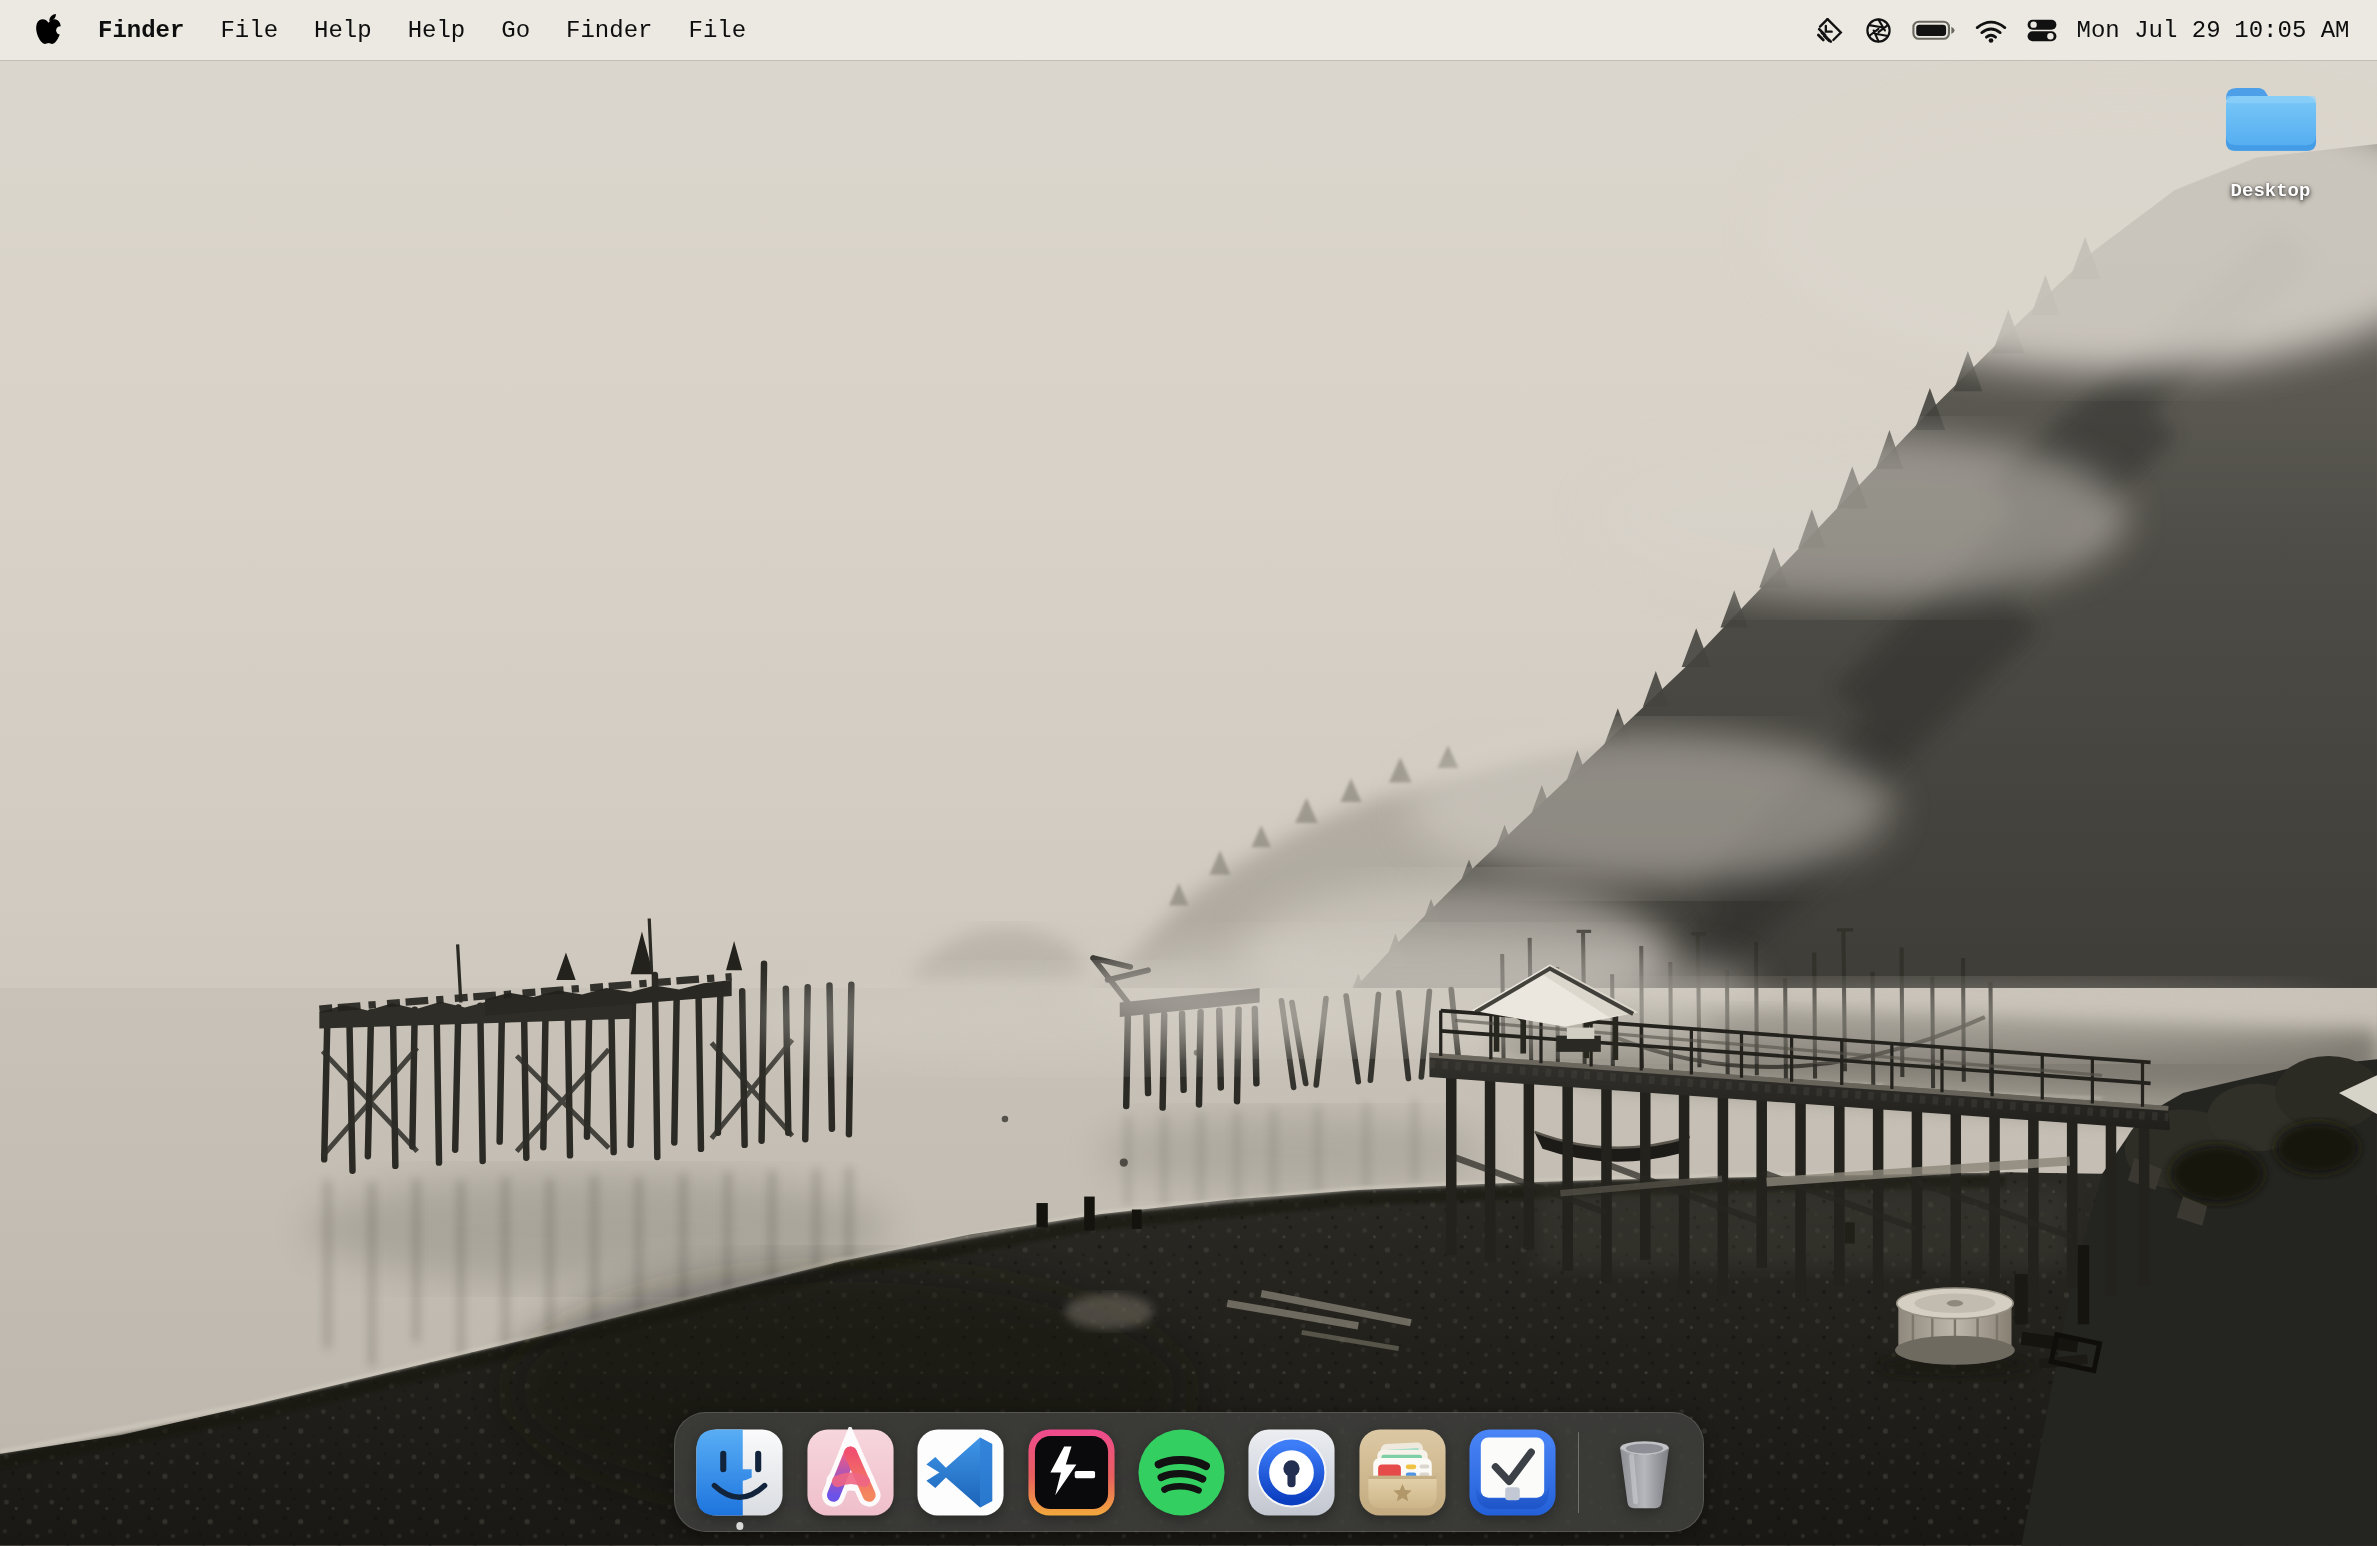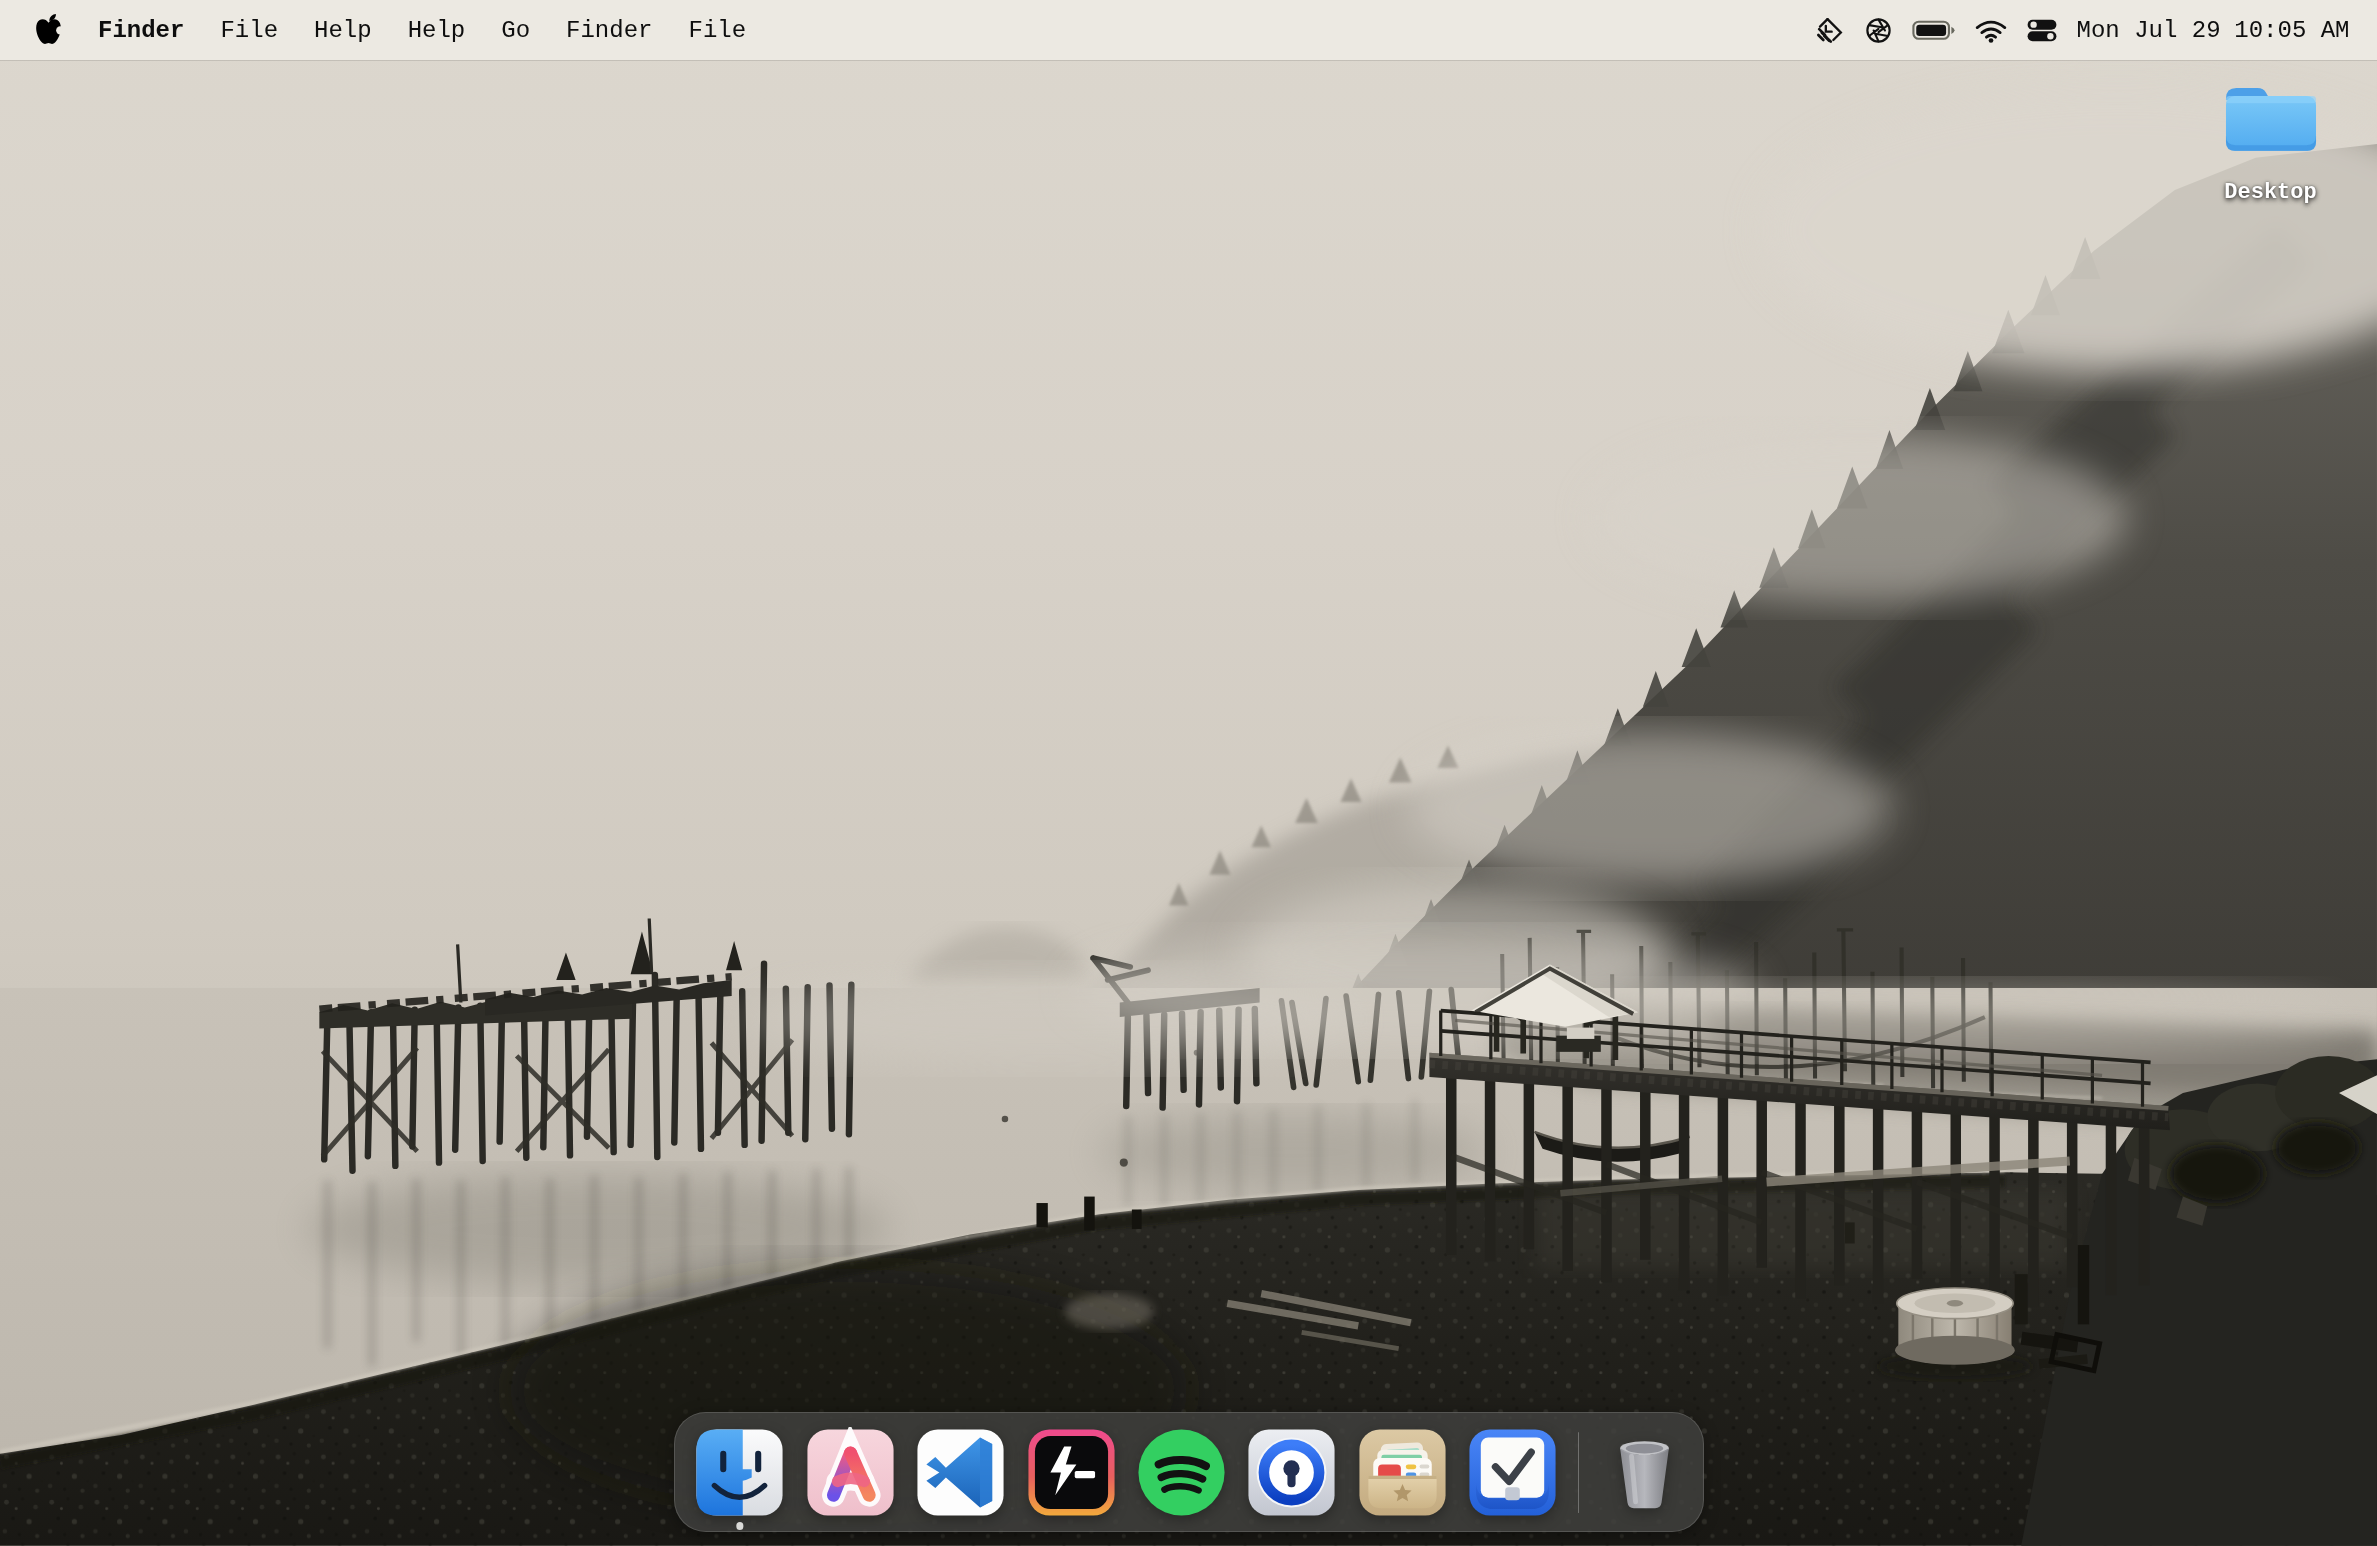--- a/index.html
+++ b/index.html
@@ -14,21 +14,21 @@
   .mb-left{display:flex;align-items:center;gap:36px;}
   .mb-apple{display:flex;align-items:center;}
   .mb-item{white-space:nowrap;cursor:default;}
   .mb-item.bold{font-weight:700;}
   .mb-right{display:flex;align-items:center;gap:19px;}
   .st-icon{display:flex;align-items:center;}
   .clock{display:flex;gap:13.7px;font-size:24px;font-weight:500;white-space:nowrap;}
   
   .desktop-icon{position:absolute;left:2201px;top:76px;width:139px;z-index:10;
                 display:flex;flex-direction:column;align-items:center;cursor:default;}
-  .desktop-icon .dlabel{margin-top:24px;font-size:22px;font-weight:700;color:#fff;
+  .desktop-icon .dlabel{margin-top:24px;font-size:19px;font-weight:700;color:#fff;
       text-shadow:0 1.6px 4.9px rgba(0,0,0,.8),0 0 2.4px rgba(0,0,0,.45);line-height:1;}
   
   .dock{position:absolute;left:674px;top:1412px;width:1030px;height:120px;
         background:rgba(64,64,62,.84);border:1.2px solid rgba(255,255,255,.14);
         border-radius:32px;display:flex;align-items:center;padding:0 19.4px;gap:19.4px;
         box-sizing:border-box;z-index:20;box-shadow:0 3.2px 14.6px rgba(0,0,0,.35);}
   .dock-item{width:91px;height:91px;position:relative;flex:0 0 auto;}
   .dock-item svg{width:91px;height:91px;display:block;filter:drop-shadow(0 4px 6.5px rgba(0,0,0,.30));}
   .running-dot{position:absolute;left:50%;transform:translateX(-50%);bottom:-12px;
                width:7.3px;height:7.3px;border-radius:50%;background:#d9d9d7;}

